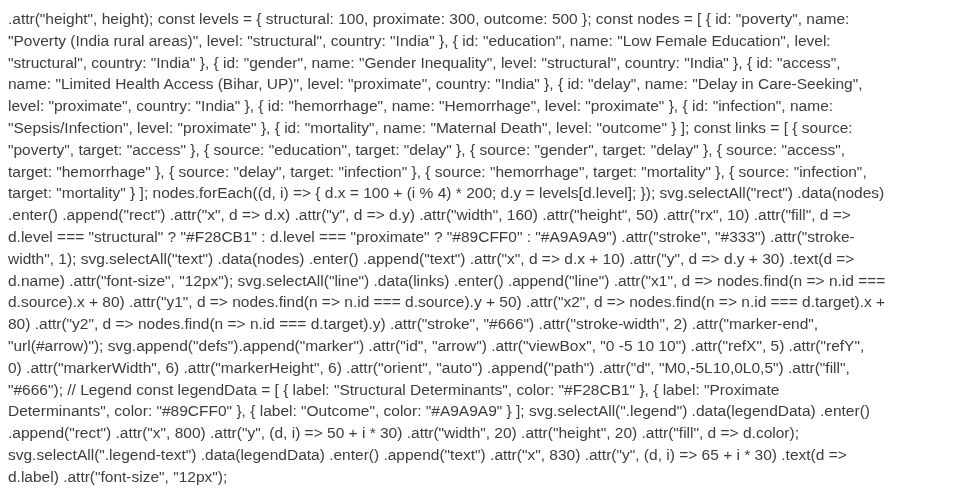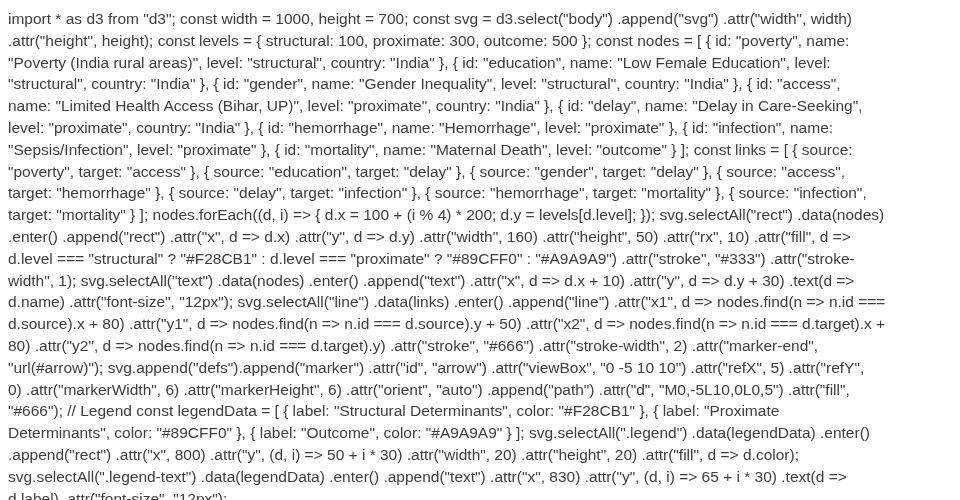--- a/index.html
+++ b/index.html
@@ -25,21 +25,20 @@
   .code-line {
     white-space: pre;
     height: 21.8px;
     overflow: hidden;
   }
 </style>
 </head>
 <body>
 
 <div class="code-document">
-  <div class="code-line">import * as d3 from "d3"; const width = 1000, height = 700; const svg = d3.select("body") .append("svg") .attr("width", width)</div>
   <div class="code-line">.attr("height", height); const levels = { structural: 100, proximate: 300, outcome: 500 }; const nodes = [ { id: "poverty", name:</div>
   <div class="code-line">"Poverty (India rural areas)", level: "structural", country: "India" }, { id: "education", name: "Low Female Education", level:</div>
   <div class="code-line">"structural", country: "India" }, { id: "gender", name: "Gender Inequality", level: "structural", country: "India" }, { id: "access",</div>
   <div class="code-line">name: "Limited Health Access (Bihar, UP)", level: "proximate", country: "India" }, { id: "delay", name: "Delay in Care-Seeking",</div>
   <div class="code-line">level: "proximate", country: "India" }, { id: "hemorrhage", name: "Hemorrhage", level: "proximate" }, { id: "infection", name:</div>
   <div class="code-line">"Sepsis/Infection", level: "proximate" }, { id: "mortality", name: "Maternal Death", level: "outcome" } ]; const links = [ { source:</div>
   <div class="code-line">"poverty", target: "access" }, { source: "education", target: "delay" }, { source: "gender", target: "delay" }, { source: "access",</div>
   <div class="code-line">target: "hemorrhage" }, { source: "delay", target: "infection" }, { source: "hemorrhage", target: "mortality" }, { source: "infection",</div>
   <div class="code-line">target: "mortality" } ]; nodes.forEach((d, i) =&gt; { d.x = 100 + (i % 4) * 200; d.y = levels[d.level]; }); svg.selectAll("rect") .data(nodes)</div>
   <div class="code-line">.enter() .append("rect") .attr("x", d =&gt; d.x) .attr("y", d =&gt; d.y) .attr("width", 160) .attr("height", 50) .attr("rx", 10) .attr("fill", d =&gt;</div>

